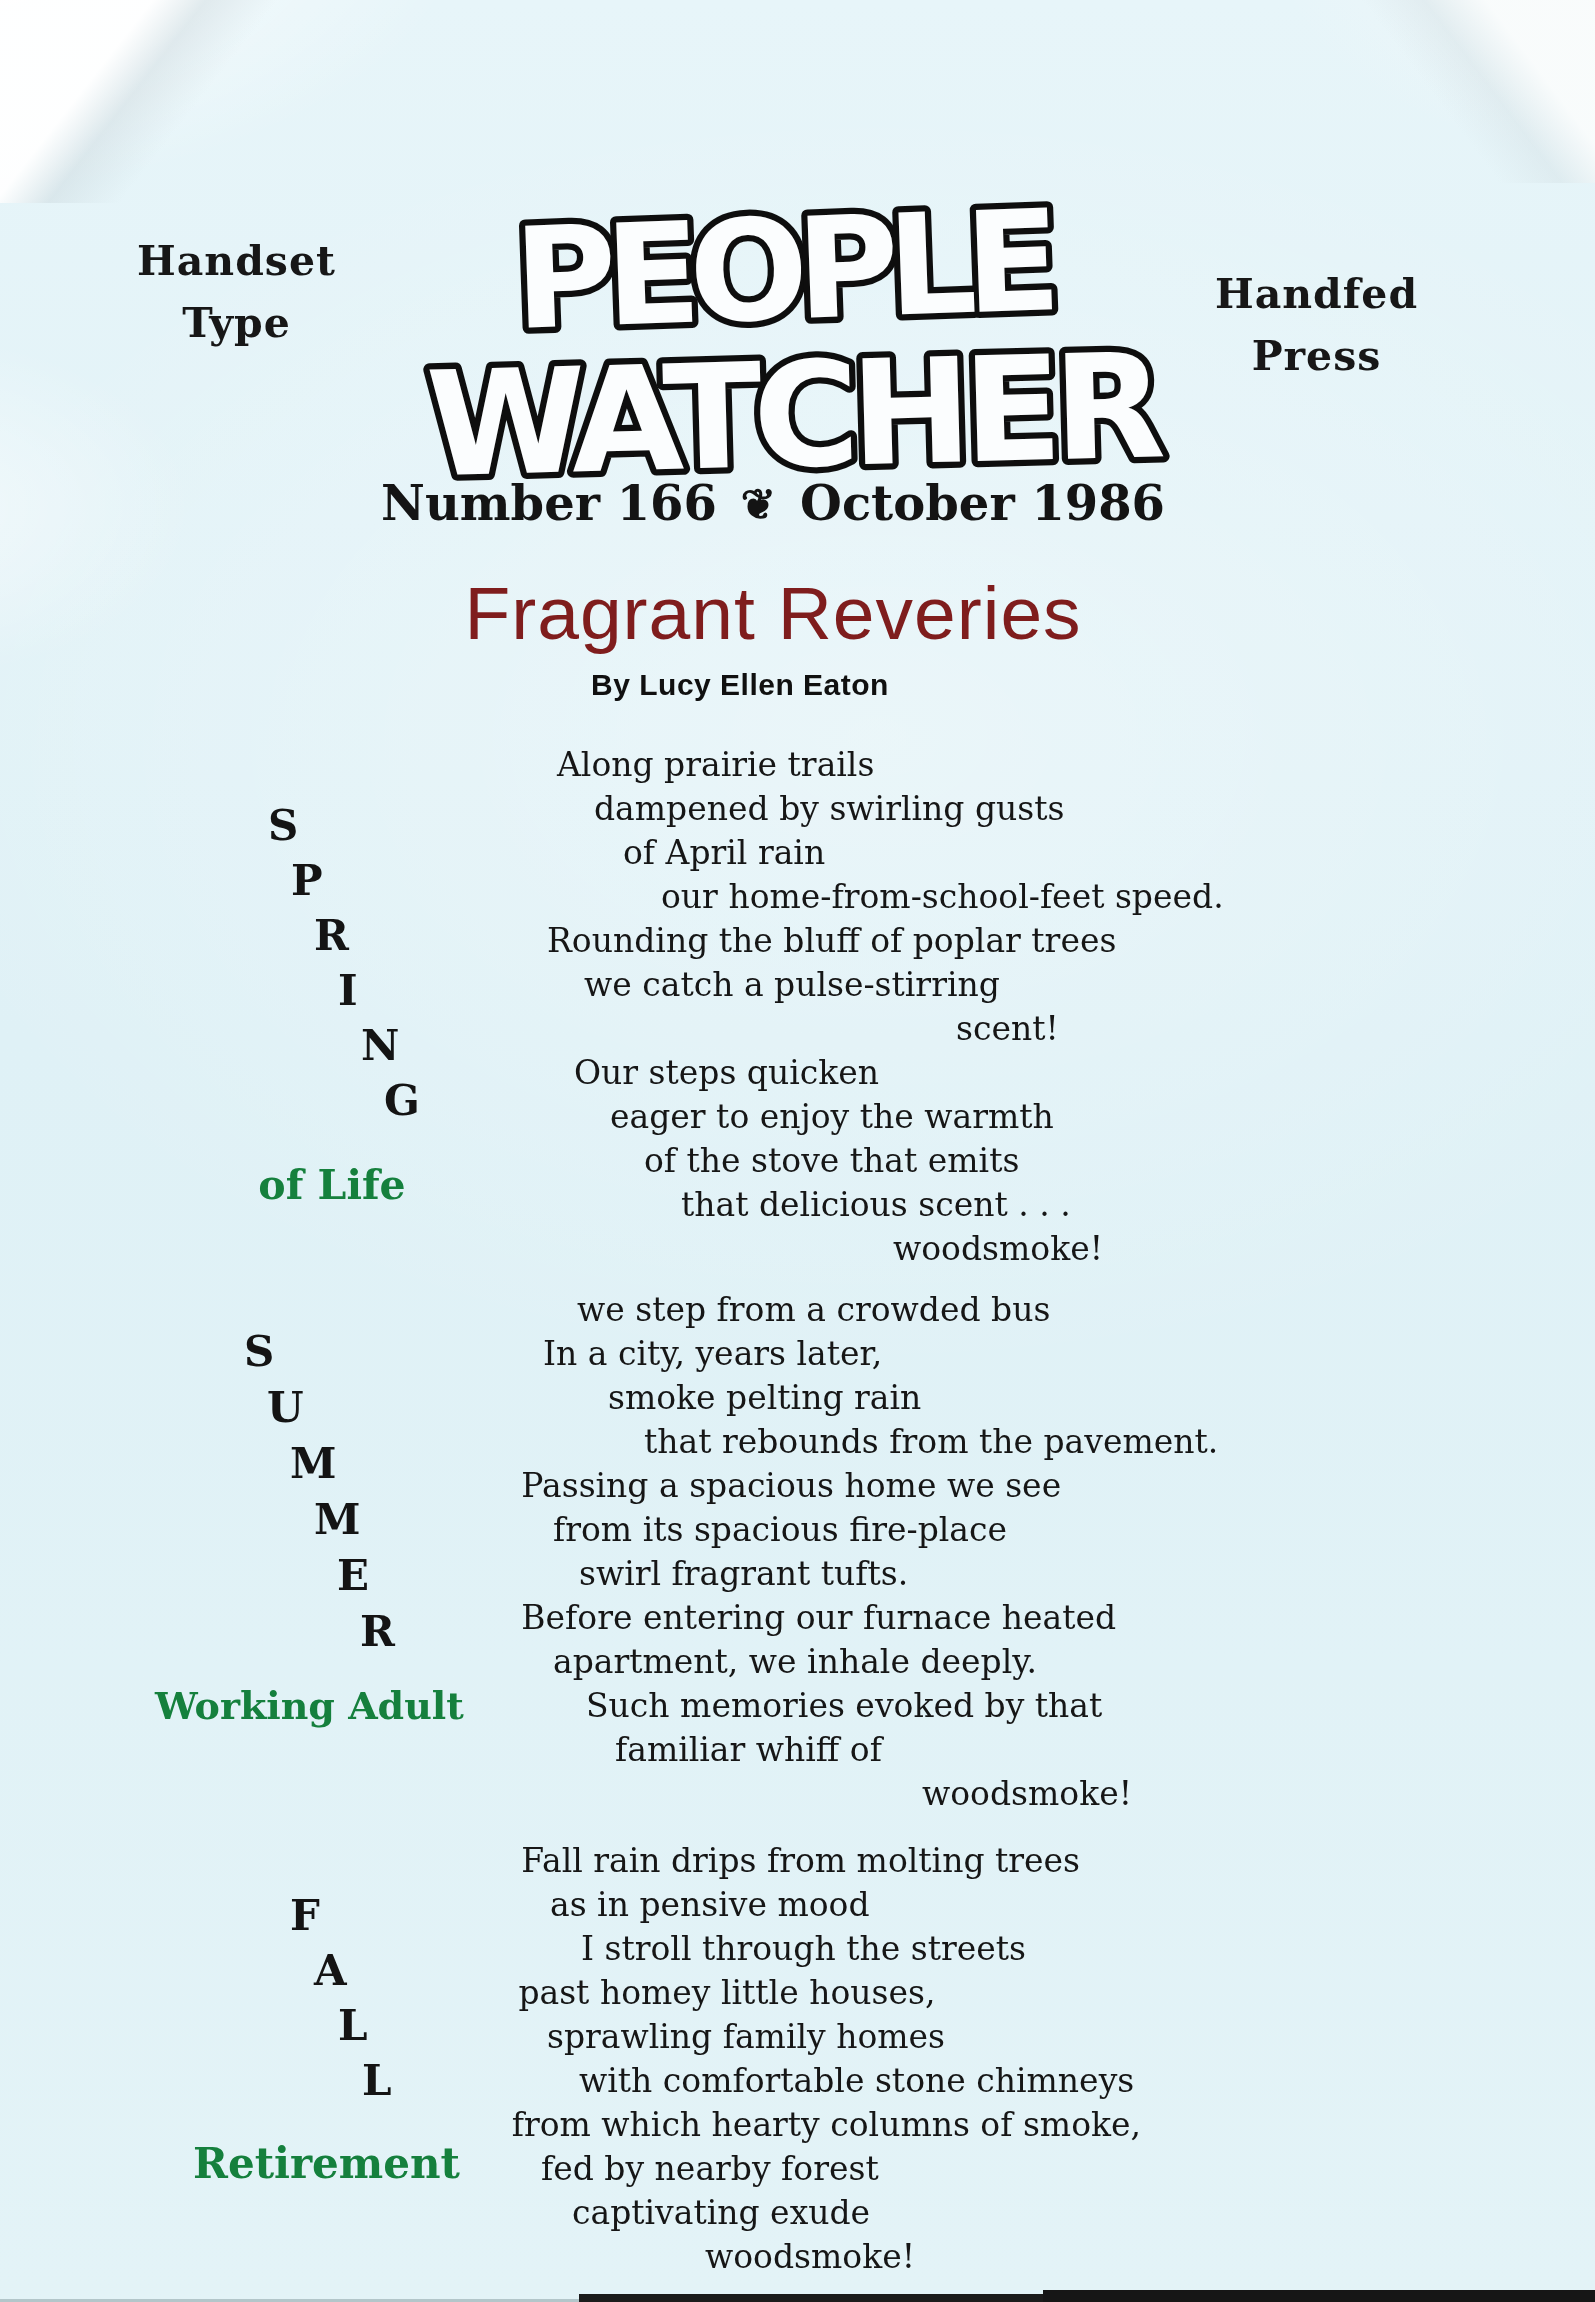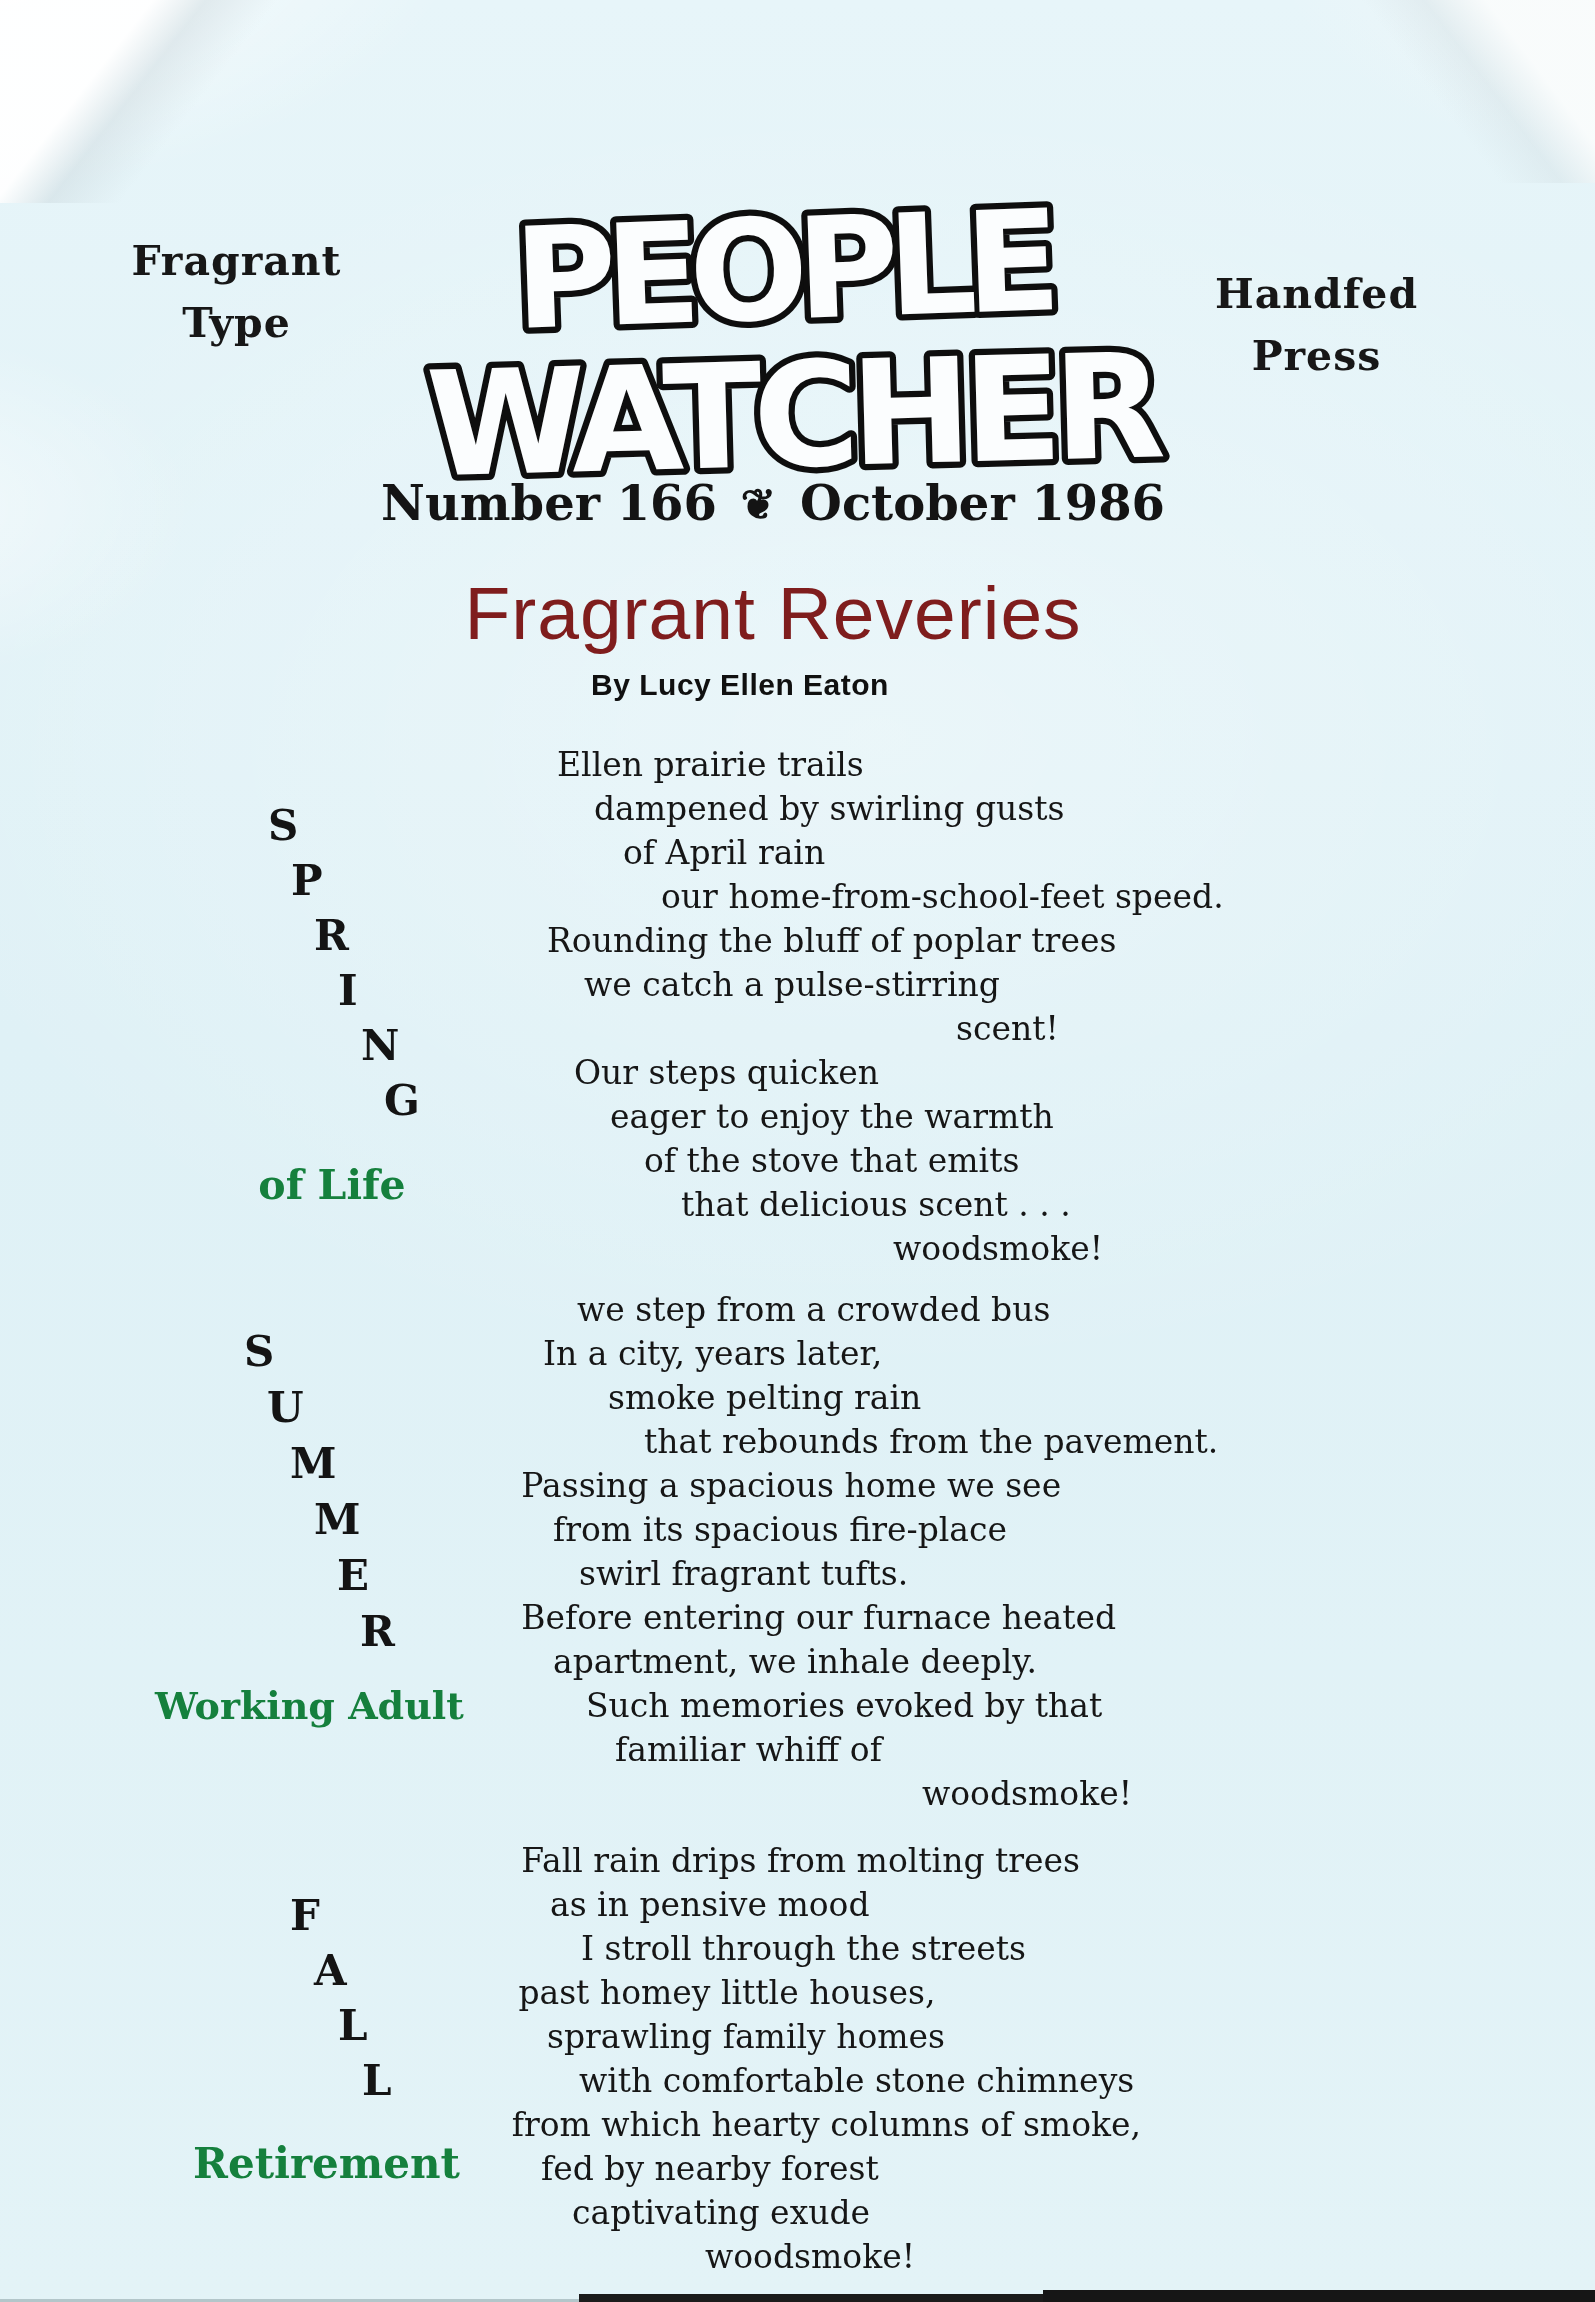--- a/index.html
+++ b/index.html
@@ -68,21 +68,21 @@
 </style>
 </head>
 <body>
 
 <div class="page">
 
   <div class="corner-tl"></div>
   <div class="corner-tr"></div>
 
   <div class="corner-note note-left">
-    <div>Fragrant</div>
+    <div>Handset</div>
     <div>Type</div>
   </div>
 
   <div class="corner-note note-right">
     <div>Handfed</div>
     <div>Press</div>
   </div>
 
   <svg class="logo-svg logo-people" viewBox="0 0 660 270">
     <text class="bubble bubble-p" x="330" y="190" text-anchor="middle" transform="rotate(-2 330 135)">PEOPLE</text>
@@ -129,21 +129,21 @@
         <div class="acrostic-letter" style="margin-left: 0px; height: 55px;">F</div>
         <div class="acrostic-letter" style="margin-left: 24px; height: 55px;">A</div>
         <div class="acrostic-letter" style="margin-left: 48px; height: 55px;">L</div>
         <div class="acrostic-letter" style="margin-left: 72px; height: 55px;">L</div>
       </div>
     <div class="caption">Retirement</div>
   </div>
 
   <div class="poem">
       <div class="stanza stanza-0">
-        <div class="poem-line" style="margin-left: 55px;">Ellen prairie trails</div>
+        <div class="poem-line" style="margin-left: 55px;">Along prairie trails</div>
         <div class="poem-line" style="margin-left: 92px;">dampened by swirling gusts</div>
         <div class="poem-line" style="margin-left: 121px;">of April rain</div>
         <div class="poem-line" style="margin-left: 159px;">our home-from-school-feet speed.</div>
         <div class="poem-line" style="margin-left: 45px;">Rounding the bluff of poplar trees</div>
         <div class="poem-line" style="margin-left: 82px;">we catch a pulse-stirring</div>
         <div class="poem-line" style="margin-left: 454px;">scent!</div>
         <div class="poem-line" style="margin-left: 72px;">Our steps quicken</div>
         <div class="poem-line" style="margin-left: 108px;">eager to enjoy the warmth</div>
         <div class="poem-line" style="margin-left: 142px;">of the stove that emits</div>
         <div class="poem-line" style="margin-left: 179px;">that delicious scent . . .</div>

